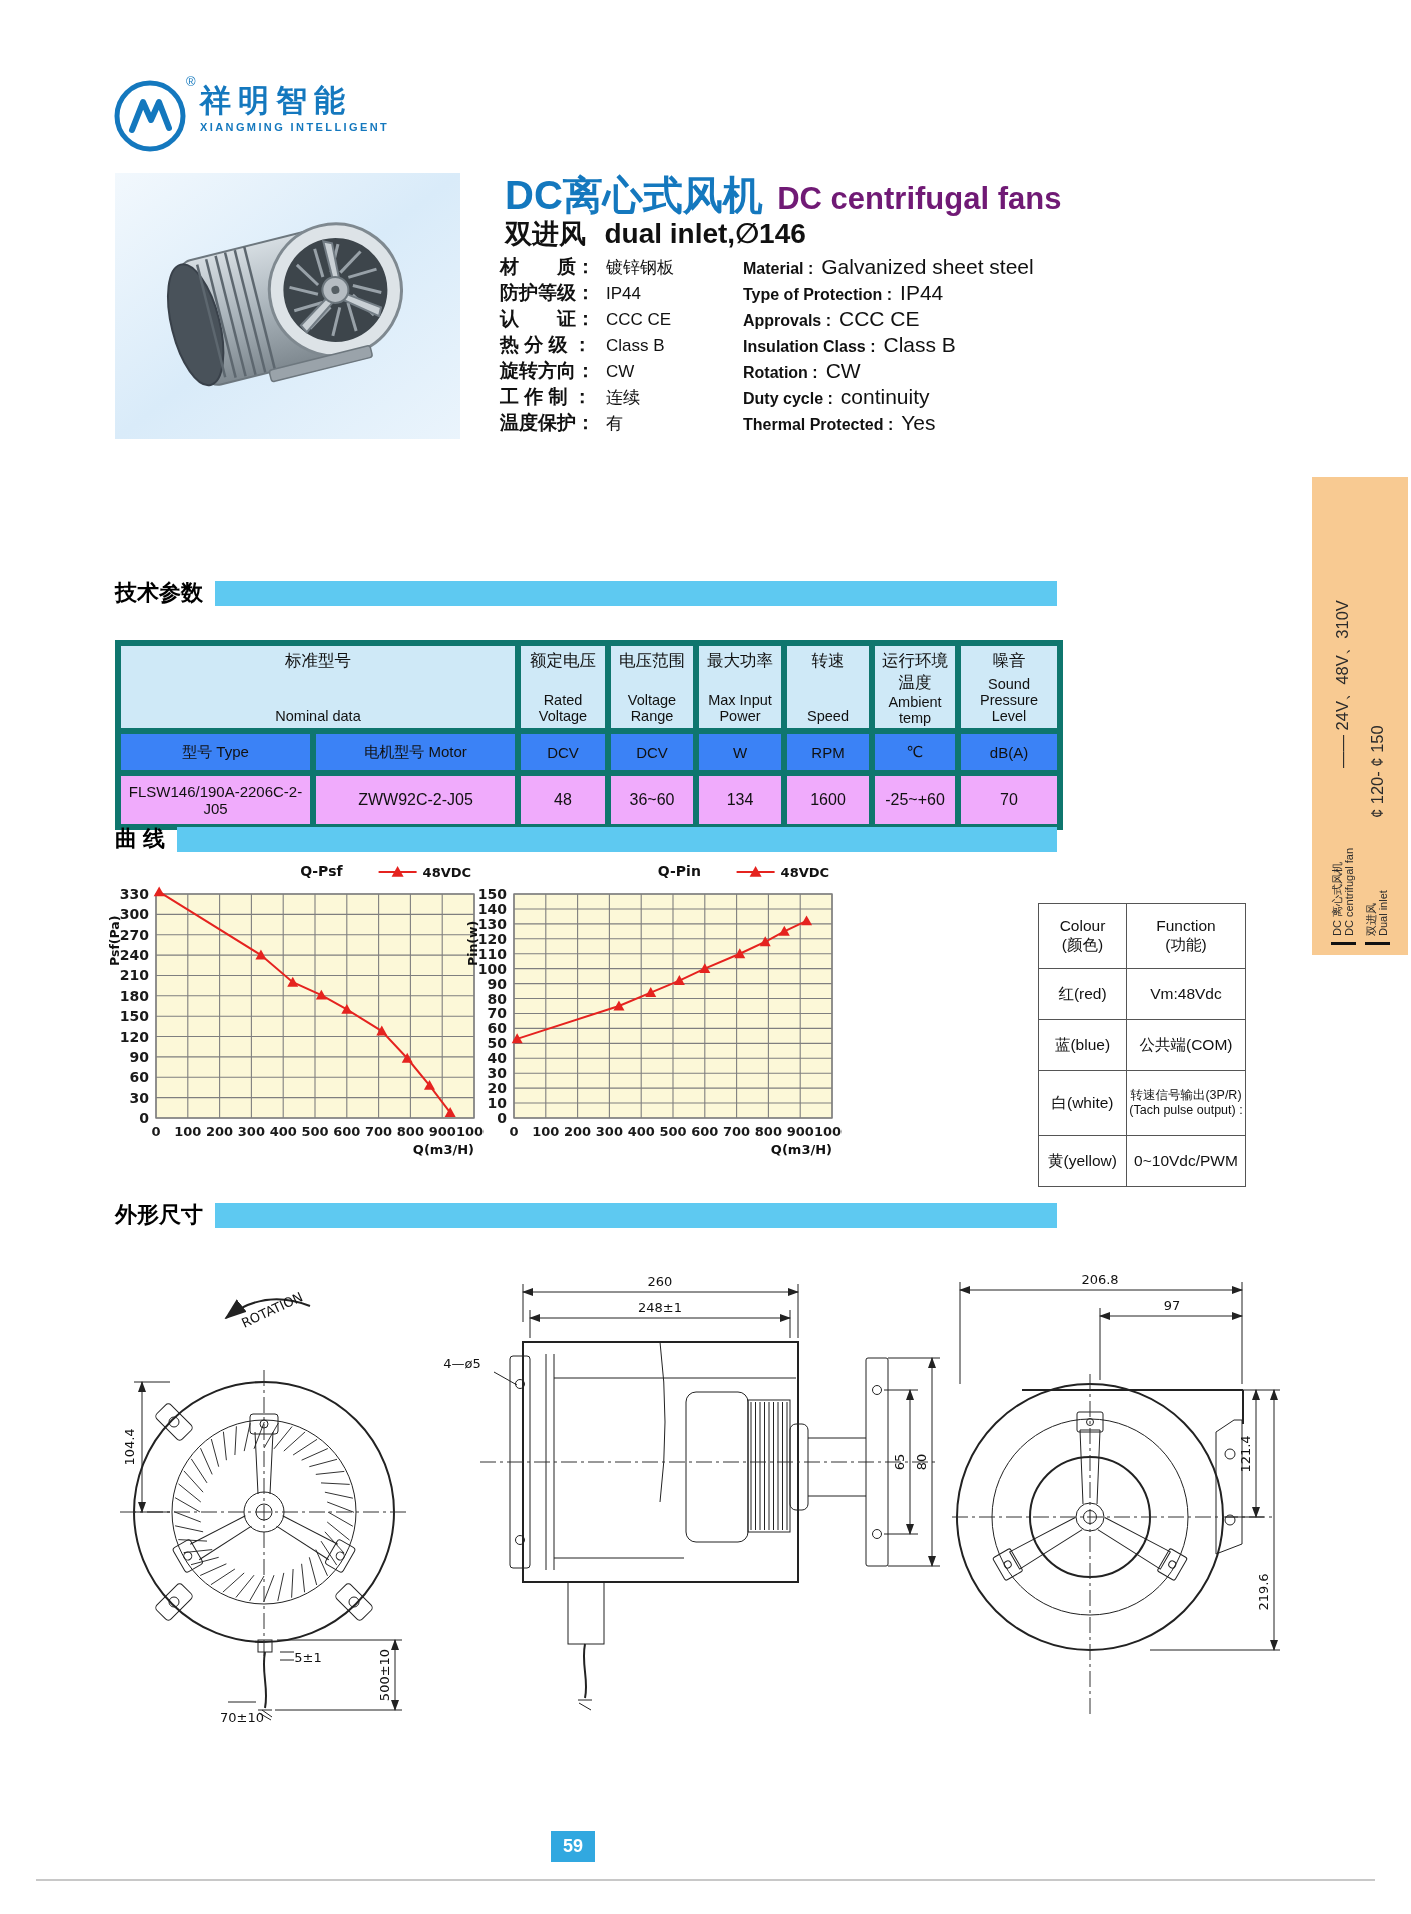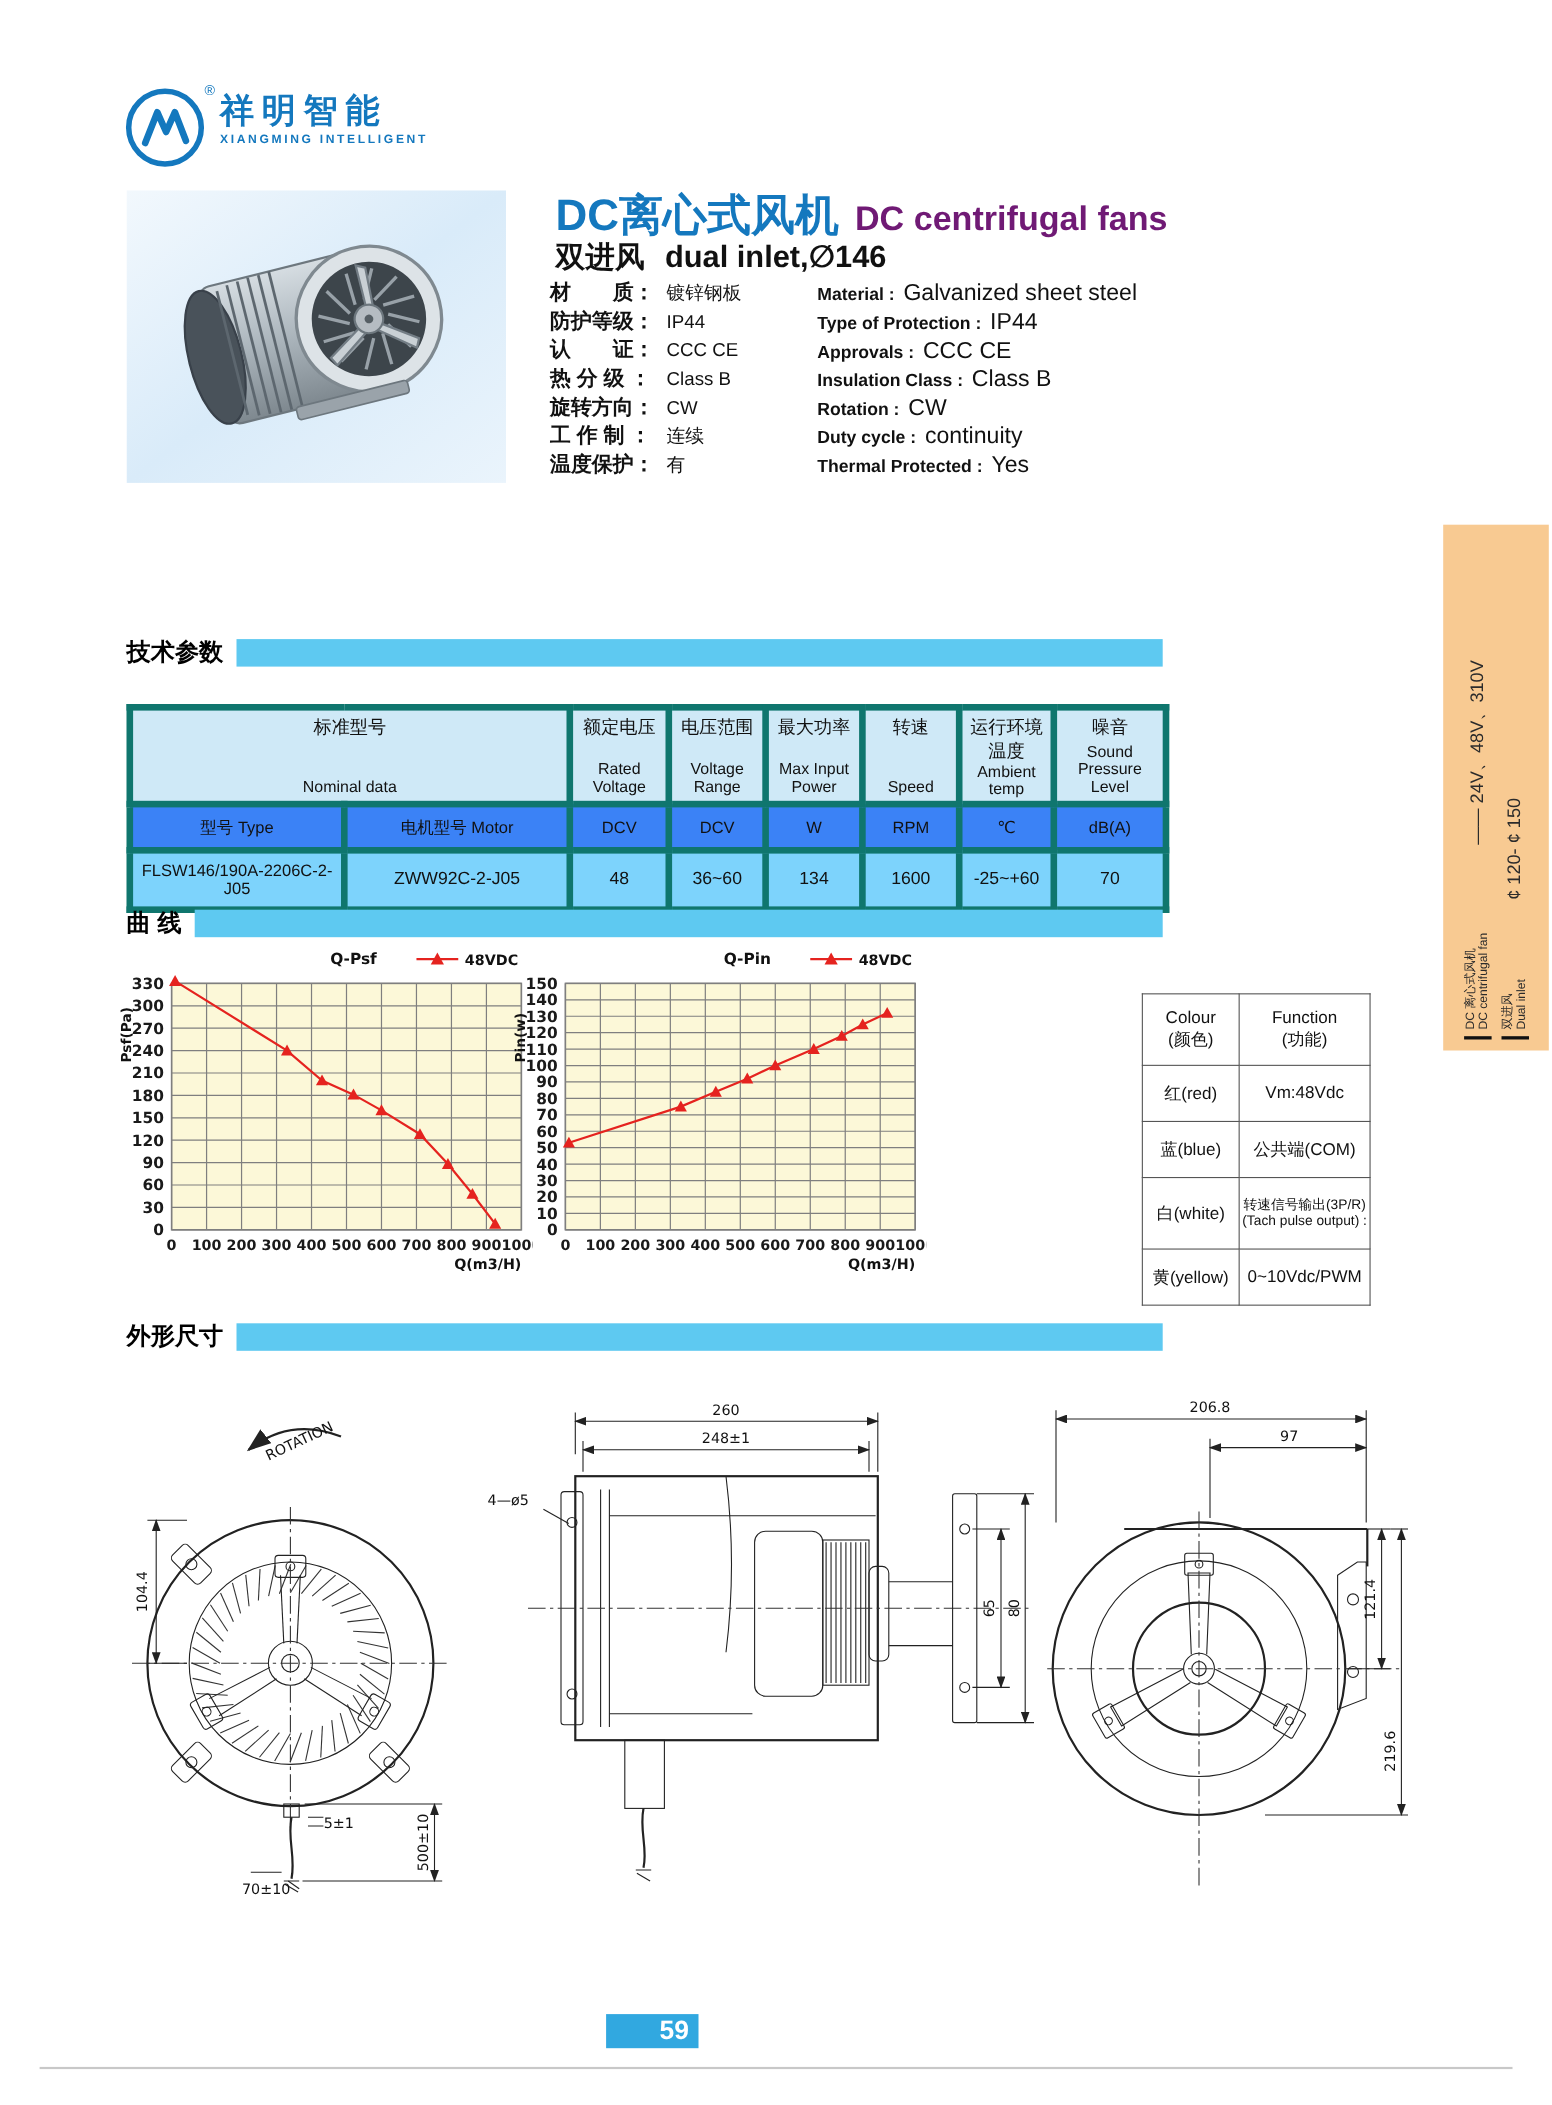--- a/index.html
+++ b/index.html
@@ -30,21 +30,21 @@
   .secbar{position:absolute;left:115px;width:942px;height:26px;display:flex;align-items:center;}
   .sec-title{font-size:22px;font-weight:bold;color:#000;white-space:nowrap;line-height:26px;}
   .sec-strip{flex:1;height:25px;background:#5ec9f1;margin-left:12px;}
   
   table.tech{position:absolute;left:115px;top:640px;width:942px;border-collapse:collapse;
              table-layout:fixed;font-size:16px;text-align:center;}
   table.tech td{border:6px solid #0f766e;padding:2px 4px;}
   table.tech{border:2px solid #4d4d4d;}
   tr.h1 td{background:#cfe9f7;height:78px;vertical-align:middle;}
   tr.h2 td{background:#3b82f6;height:32px;font-size:15px;}
-  tr.dr td{background:#7dd3fc;height:44px;font-size:16px;}
+  tr.dr td{background:#f0abfc;height:44px;font-size:16px;}
   .colhead{display:flex;flex-direction:column;justify-content:space-between;height:74px;align-items:center;}
   .ch-zh{font-size:16.5px;}
   .ch-en{font-size:14.5px;line-height:16px;}
   
   table.wire{position:absolute;left:1038px;top:903px;width:207px;border-collapse:collapse;
              table-layout:fixed;text-align:center;border:1.5px solid #555;}
   table.wire td{border:1.5px solid #555;padding:2px 2px;}
   .wire-h td{height:60px;font-size:15.5px;}
   .wire-r td{height:46px;font-size:15.5px;}
   .wire-r.tall td{height:60px;}
@@ -62,21 +62,21 @@
   
   .dwg{position:absolute;}
   .dim{font-size:13px;fill:#111;text-anchor:middle;font-family:"DejaVu Sans",sans-serif;}
   .dln{stroke:#222;stroke-width:1;fill:none;}
   .thk{stroke:#222;stroke-width:2;fill:none;}
   .cl{stroke:#333;stroke-width:1;stroke-dasharray:16 4 3 4;fill:none;}
   
   .chart{position:absolute;}
   
   .badge{position:absolute;left:551px;top:1831px;width:44px;height:31px;background:#31a8e0;
-         color:#fff;font-size:24px;font-weight:bold;text-align:center;line-height:31px;padding-left:40px;}
+         color:#fff;font-size:18px;font-weight:bold;text-align:center;line-height:31px;}
   .footline{position:absolute;left:36px;top:1879px;width:1339px;height:2px;background:#c8c8c8;}
 </style>
 </head>
 <body>
 
 <div class="page">
 
   <svg class="logo-icon" width="92" height="92" viewBox="0 0 92 92">
     <circle cx="44" cy="48" r="33" fill="none" stroke="#1478be" stroke-width="5"></circle>
     <path d="M 26 62 L 37 34 L 45 52 L 53 34 L 63 60" fill="none" stroke="#1478be" stroke-width="6" stroke-linejoin="round" stroke-linecap="round"></path>

